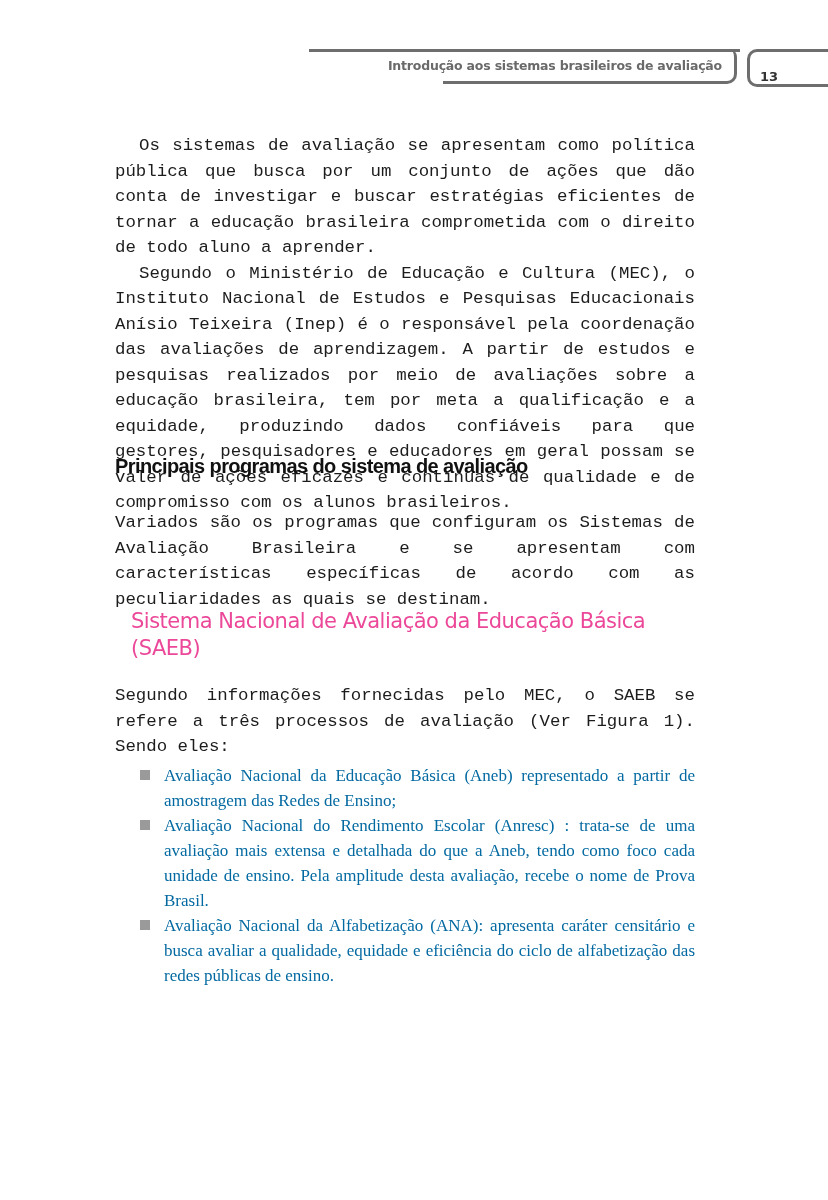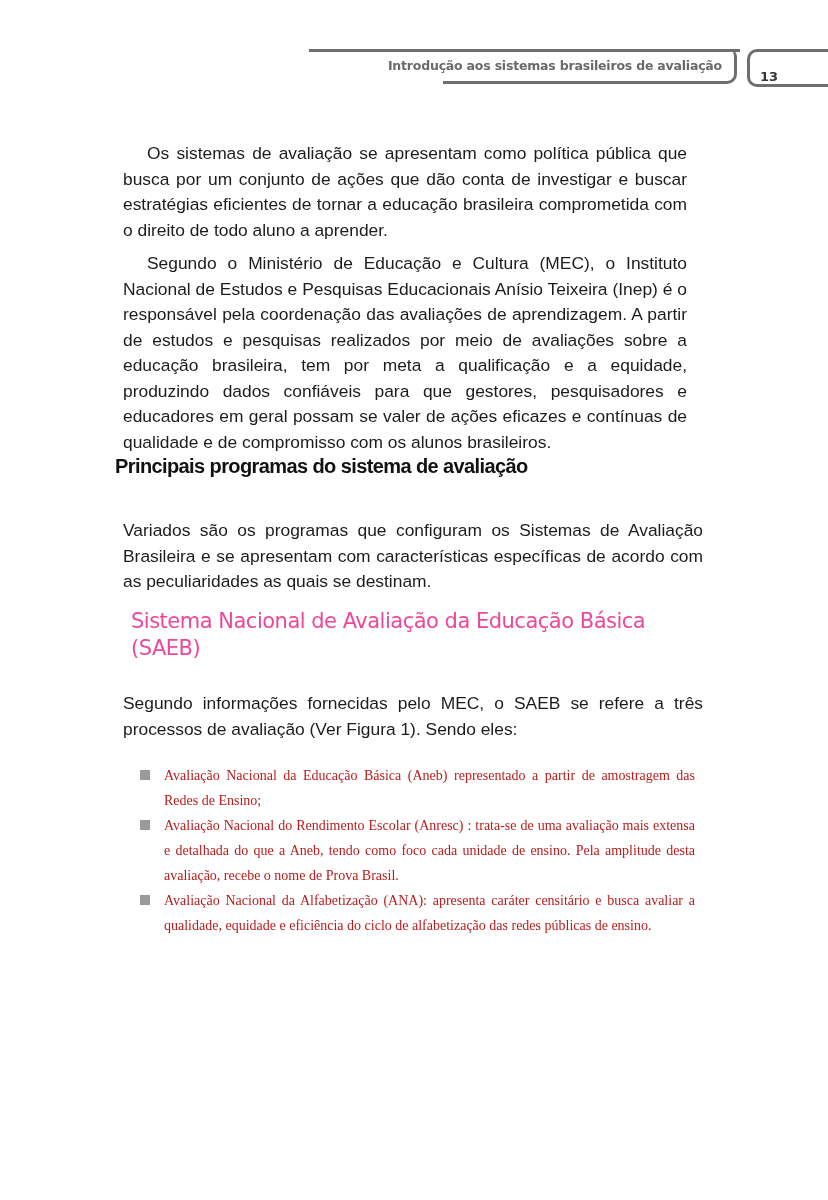--- a/index.html
+++ b/index.html
@@ -28,22 +28,22 @@
   .page-number {
     position: absolute; left: 10px; top: 17px;
     font-family: "DejaVu Sans", sans-serif; font-weight: bold; font-size: 13px; color: #333;
   }
 
   
   .content {
     position: absolute; left: 115px; top: 133px; width: 580px;
   }
   .para {
-    font-family: Liberation Sans, sans-serif; font-size: 17.4px; line-height: 25.5px;
-    text-align: justify; margin: 8px; color: #1c1c1c;
+    font-family: Liberation Mono, monospace; font-size: 17.4px; line-height: 25.5px;
+    text-align: justify; margin: 0; color: #1c1c1c;
   }
   .indent { text-indent: 24px; }
 
   h2.section-title {
     font-family: Liberation Sans, sans-serif; font-weight: bold; font-size: 20px;
     letter-spacing: -0.6px; margin: 0; color: #111;
     position: absolute; left: 115px; top: 455px;
   }
   .para-2 { position: absolute; left: 115px; top: 510px; width: 580px; }
 
@@ -53,22 +53,22 @@
     position: absolute; left: 115px; top: 592px; width: 560px;
   }
   .para-3 { position: absolute; left: 115px; top: 683px; width: 580px; }
 
   ul.bullets {
     list-style: none; margin: 0; padding: 0;
     position: absolute; left: 140px; top: 763px; width: 555px;
   }
   ul.bullets li {
     position: relative; padding-left: 24px;
-    font-family: "Liberation Serif", serif; font-size: 14px; line-height: 25px;
-    text-align: justify; color: #b91c1c;
+    font-family: "Liberation Serif", serif; font-size: 17px; line-height: 25px;
+    text-align: justify; color: #0369a1;
   }
   .bullet-square {
     position: absolute; left: 0; top: 7px; width: 10px; height: 10px; background: #9a9a9a;
   }
 </style>
 </head>
 <body>
 
 <div class="header-rule"></div>
 <div class="header-box">

